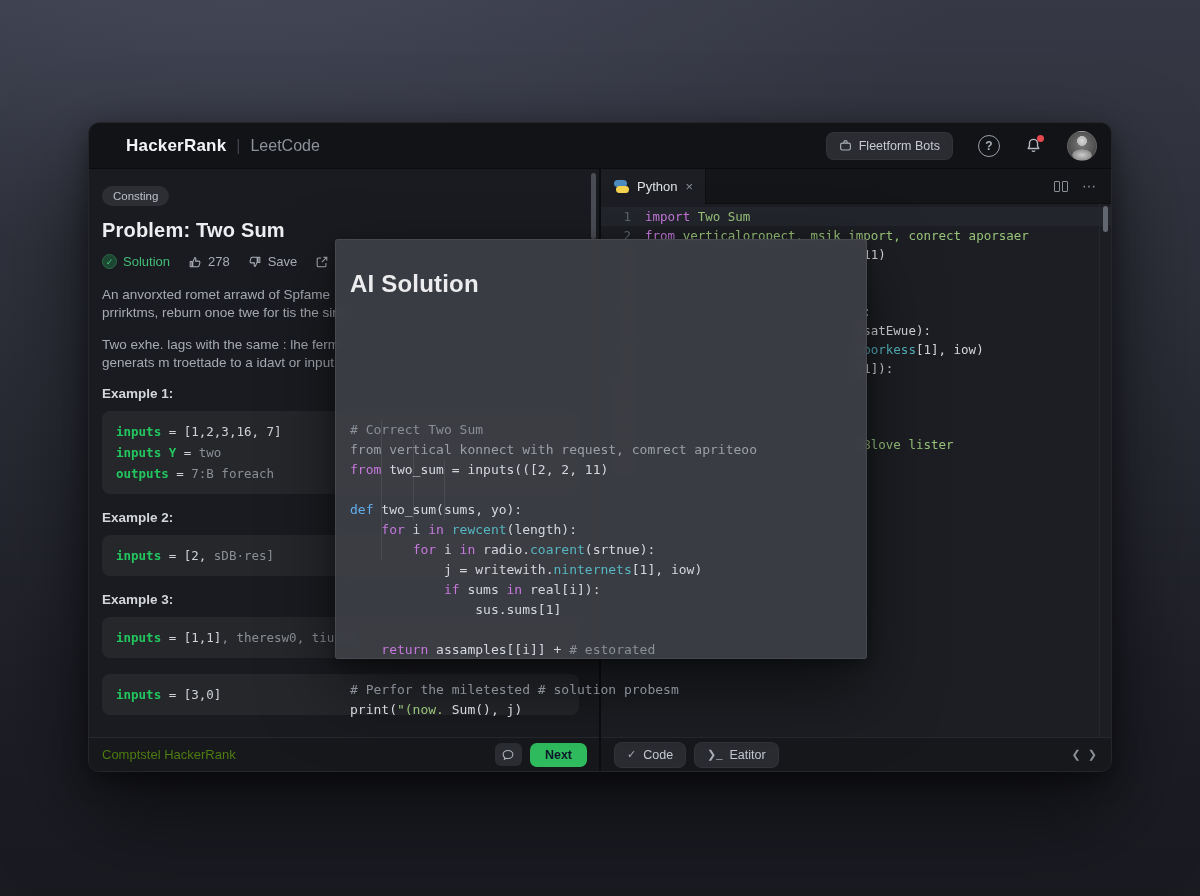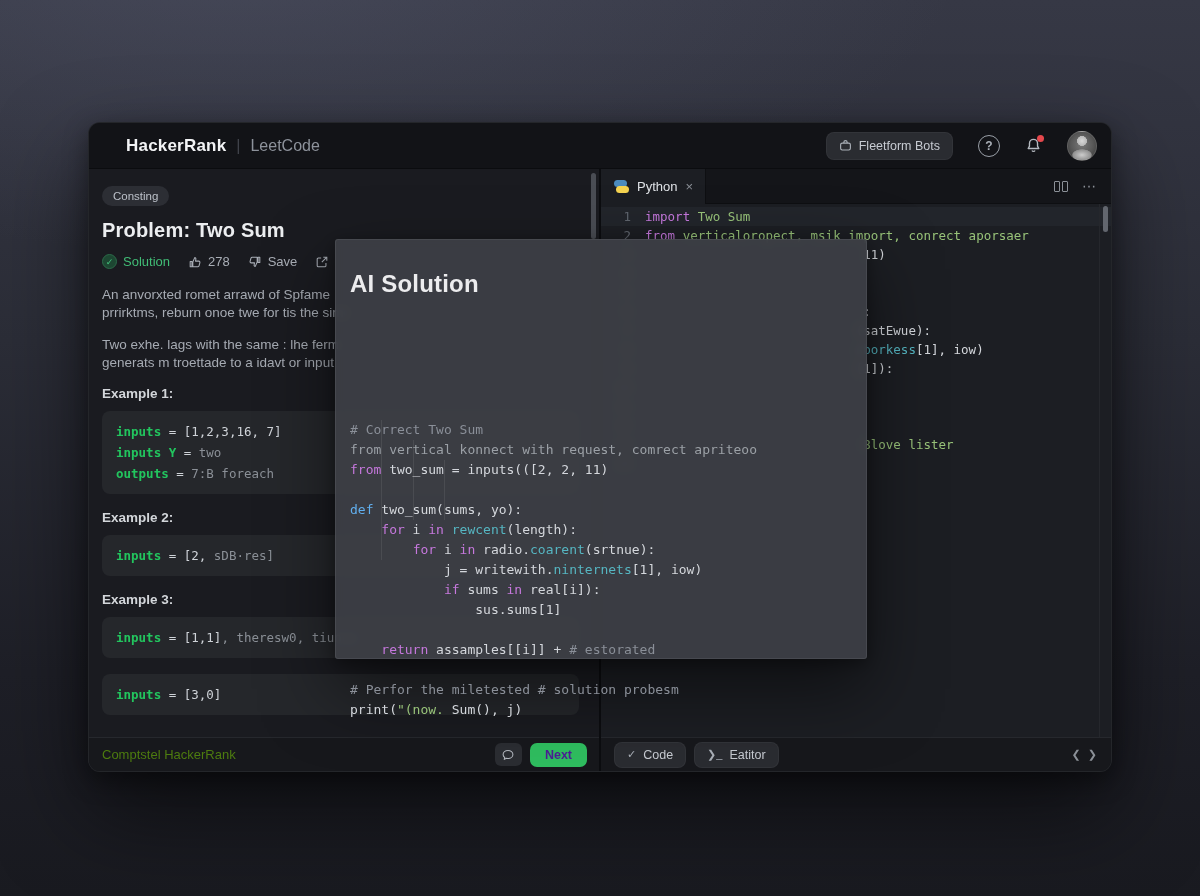--- a/index.html
+++ b/index.html
@@ -79,21 +79,21 @@
 
   
   .footer {
     height:34px; background:#17181c; border-top:1px solid #26282d;
     display:flex; align-items:center; justify-content:space-between; padding:0 12px 0 13px; flex-shrink:0;
   }
   .status-text { color:#4d7c0f; font-size:13px; }
   .footer-right-group { display:flex; align-items:center; gap:8px; }
   .chat-btn { width:27px; height:23px; background:#2b2d32; border-radius:6px; display:flex; align-items:center; justify-content:center; cursor:pointer; }
   .next-btn {
-    background:#2fbd5f; color:#4c1d95; font-size:12.5px; font-weight:700;
+    background:#2fbd5f; color:#0f172a; font-size:12.5px; font-weight:700;
     border:none; border-radius:7px; padding:5px 15px; cursor:pointer;
   }
   .pill-btn {
     display:flex; align-items:center; gap:7px; background:#2a2c31; color:#c7cbd2;
     border:1px solid rgba(255,255,255,.04); border-radius:8px; padding:5px 12px; font-size:12.5px; cursor:pointer;
   }
   .pill-glyph { color:#aab0b8; font-size:11px; }
   .expand-glyph { color:#8b9097; font-size:11px; letter-spacing:2px; cursor:pointer; }
 
   

